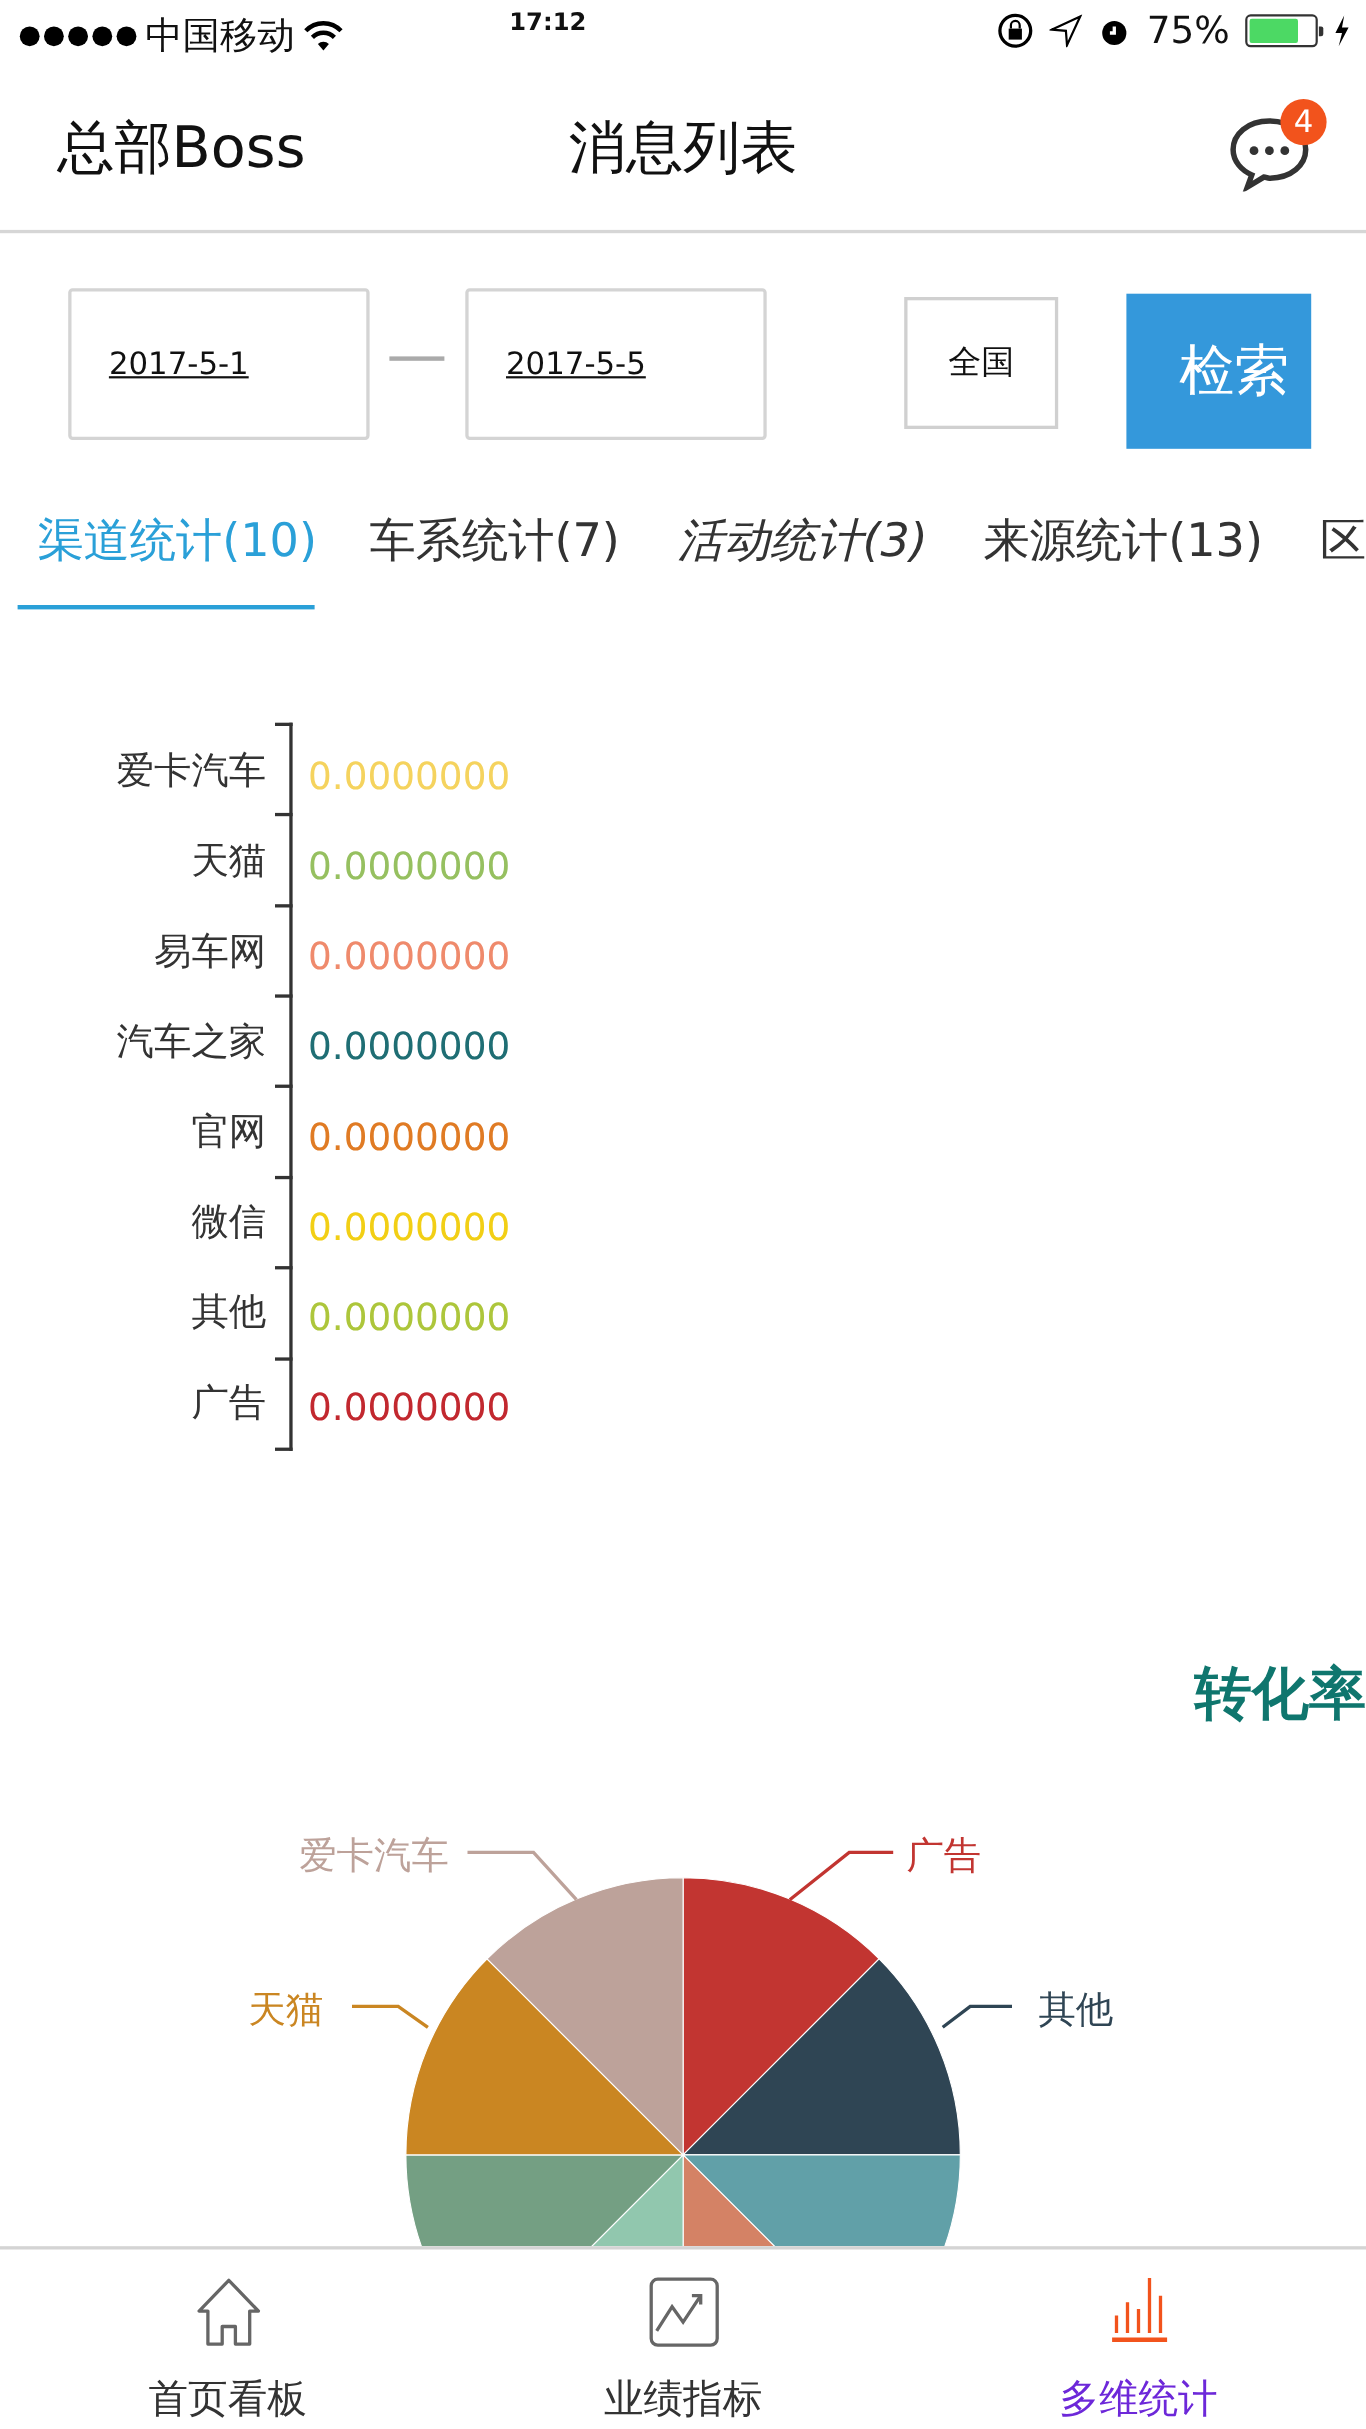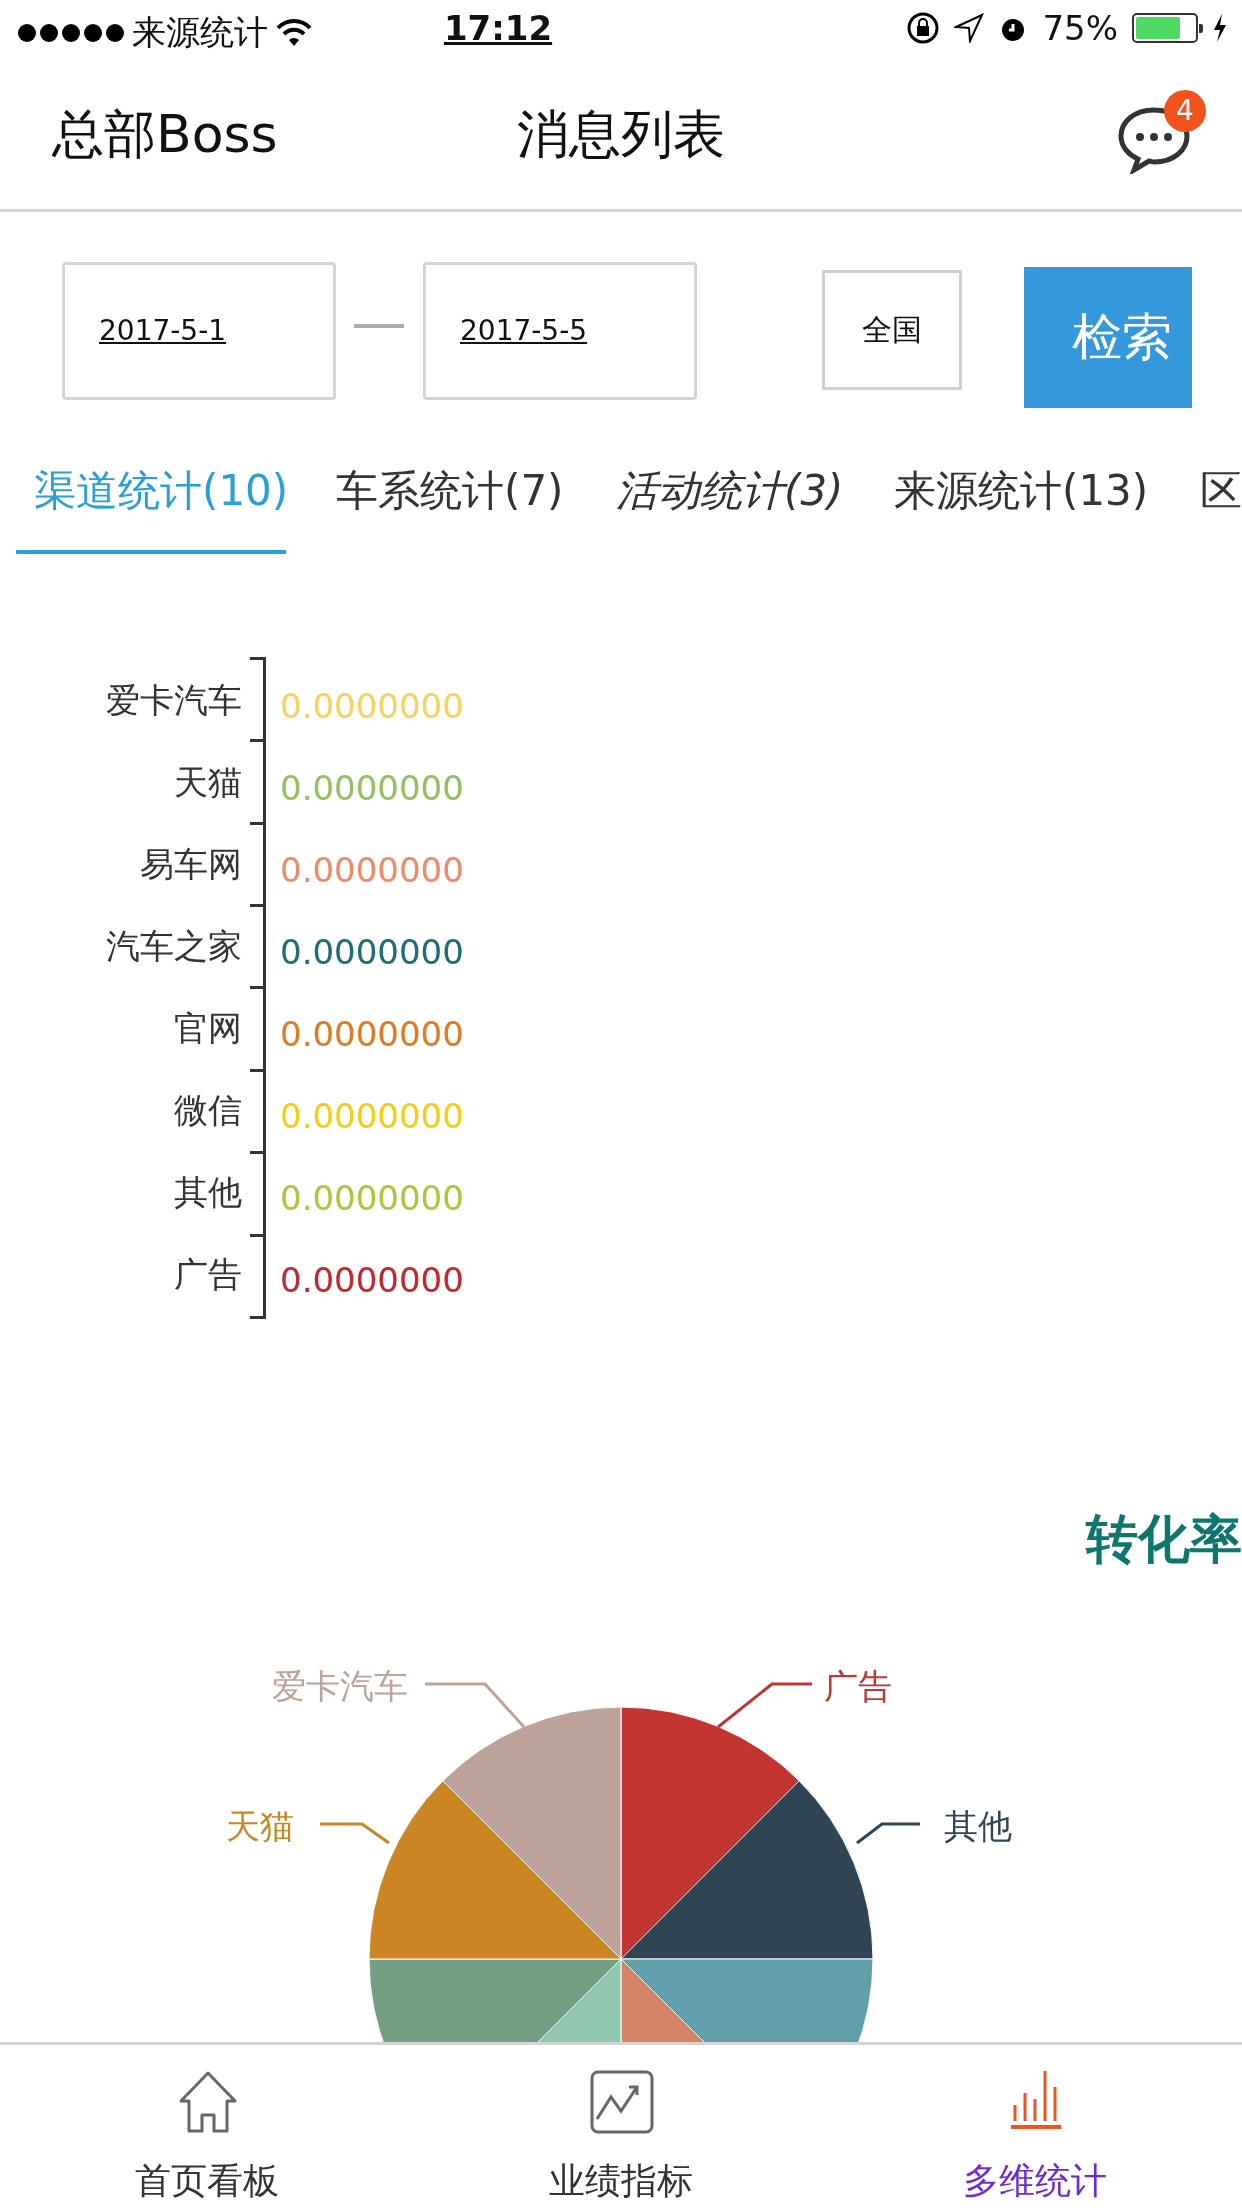--- a/index.html
+++ b/index.html
@@ -2,21 +2,21 @@
 <html><head>
 <meta charset="utf-8">
 <style>
   * { box-sizing: border-box; margin: 0; padding: 0; }
   html, body { width: 1242px; height: 2208px; overflow: hidden; background: #fff;
     font-family: "DejaVu Sans", "Liberation Sans", sans-serif; color: #111; }
   .statusbar { position: absolute; left: 0; top: 0; width: 1242px; height: 60px; }
   .sb-left { position: absolute; left: 18px; top: 10px; font-size: 34px; display: flex; align-items: center; gap: 8px; }
   .dots { display: flex; gap: 4px; }
   .dots span { width: 18px; height: 18px; border-radius: 50%; background: #000; display: inline-block; }
-  .sb-time { position: absolute; left: 0; width: 996px; top: 8px; text-align: center; font-size: 34px; font-weight: bold; text-decoration: underline; }
+  .sb-time { position: absolute; left: 0; width: 996px; top: 8px; text-align: center; font-size: 22px; font-weight: bold; }
   .sb-right { position: absolute; right: 14px; top: 8px; display: flex; align-items: center; gap: 14px; font-size: 34px; }
   .battery { width: 66px; height: 30px; border: 2px solid #333; border-radius: 5px; padding: 2px; position: relative; }
   .battery .fill { width: 75%; height: 100%; background: #4cd964; border-radius: 2px; }
   .battery:after { content: ""; position: absolute; right: -7px; top: 9px; width: 4px; height: 9px; background: #333; border-radius: 0 2px 2px 0; }
 
   .navbar { position: absolute; top: 60px; left: 0; width: 1242px; height: 152px; border-bottom: 3px solid #d6d6d6; }
   .nav-left { position: absolute; left: 52px; top: 40px; font-size: 52px; }
   .nav-title { position: absolute; left: 0; width: 1242px; top: 40px; text-align: center; font-size: 52px; }
   .nav-msg { position: absolute; right: 50px; top: 44px; width: 76px; height: 70px; }
   .badge { position: absolute; right: -14px; top: -14px; width: 42px; height: 42px; border-radius: 50%; background: #f2531c; color: #fff; font-size: 28px; text-align: center; line-height: 42px; }
@@ -52,21 +52,21 @@
 
 <div class="statusbar">
   <div class="sb-left">
     <span class="dots">
         <span></span>
         <span></span>
         <span></span>
         <span></span>
         <span></span>
       </span>
-    <span>来源统计</span>
+    <span>中国移动</span>
     <svg width="36" height="30" viewBox="0 0 36 30">
       <path d="M2 10 A22 22 0 0 1 34 10" stroke="#000" stroke-width="4" fill="none"></path>
       <path d="M8 16 A14 14 0 0 1 28 16" stroke="#000" stroke-width="4" fill="none"></path>
       <path d="M13 22 L18 28 L23 22 A7 7 0 0 0 13 22Z" fill="#000"></path>
     </svg>
   </div>
   <div class="sb-time">17:12</div>
   <div class="sb-right">
     <svg width="34" height="34" viewBox="0 0 34 34">
       <circle cx="17" cy="17" r="14" stroke="#000" stroke-width="3" fill="none"></circle>

